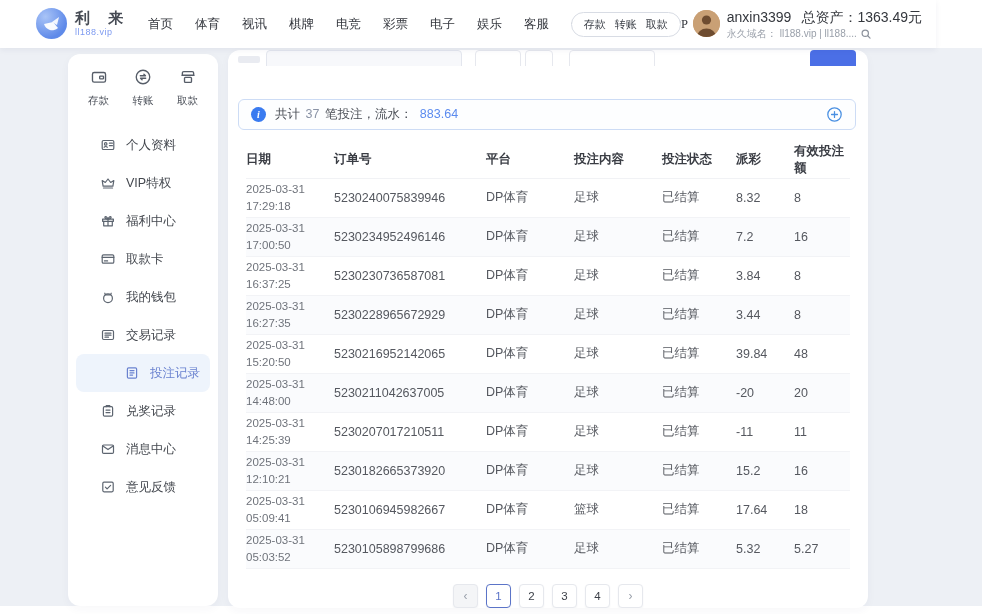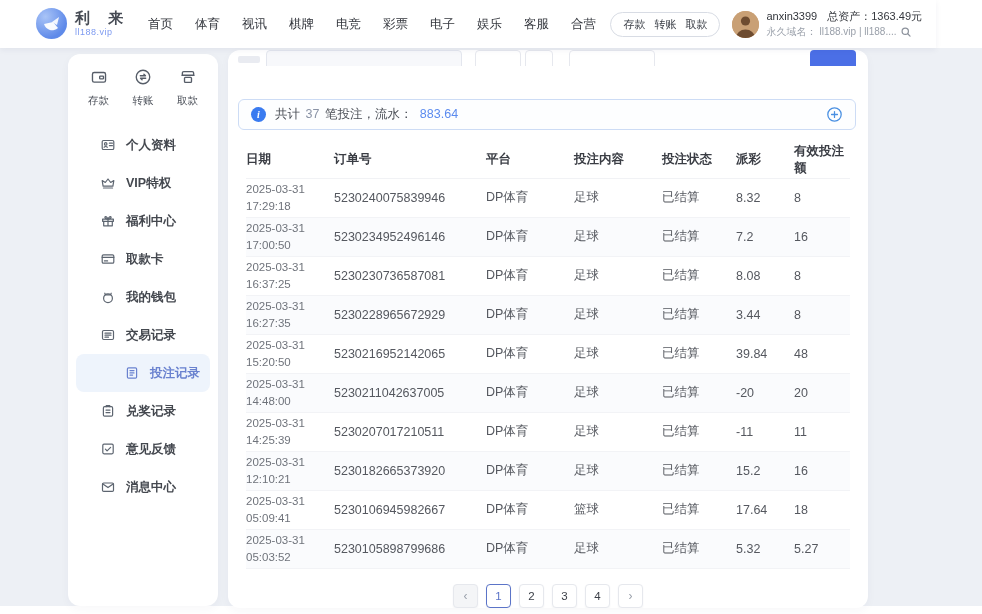--- a/index.html
+++ b/index.html
@@ -20,33 +20,33 @@
   .nav-menu { display:flex; align-items:center; margin-left:137px;font-family:Liberation Serif, serif; }
   .nav-item { font-size:12.5px; color:#33363d; padding:0 11px; height:48px; line-height:48px; cursor:pointer; white-space:nowrap; }
   .nav-right { position:absolute; right:14px; top:0; height:48px; display:flex; align-items:center; gap:12px; }
   .quick-pill { display:flex; align-items:center; gap:9px; border:1px solid #d8dce4; border-radius:15px;
     padding:4px 12px; font-size:11px; color:#3c4048; background:#fff; }
   .quick-pill span { cursor:pointer; white-space:nowrap; }
   .user-box { display:flex; align-items:center; gap:7px; }
   .avatar { width:27px; height:27px; border-radius:50%; overflow:hidden; background:#d2a97e;
     display:inline-block; flex:0 0 auto; }
   .user-lines { display:flex; flex-direction:column; line-height:1.45; }
-  .user-line1 { font-size:11px; color:#34373d; white-space:nowrap; }
+  .user-line1 { font-size:14px; color:#34373d; white-space:nowrap; }
   .user-line1 b { font-weight:normal; margin-right:10px; }
   .user-line2 { font-size:10px; color:#9aa0aa; white-space:nowrap; display:flex; align-items:center; gap:3px; }
 
   
   .sidebar { position:absolute; left:68px; top:54px; width:150px; height:552px; background:#fff;
     border-radius:12px; box-shadow:0 3px 10px rgba(40,50,90,.04); z-index:5; padding-top:14px; }
   .shortcuts { display:flex; justify-content:space-between; padding:0 20px; }
   .shortcut { display:flex; flex-direction:column; align-items:center; gap:4px; cursor:pointer; color:#565d68; }
   .shortcut-label { font-size:10.5px; color:#4a4f58; }
   .side-menu { margin-top:18px; }
   .side-item { display:flex; align-items:center; gap:10px; height:38px; margin:0 8px; padding-left:24px;
-    border-radius:8px; font-size:12.5px; color:#44484f; cursor:pointer;font-weight:bold; }
+    border-radius:8px; font-size:12.5px; color:#44484f; cursor:pointer; }
   .side-item .ic { display:inline-flex; color:#5d6570; }
   .side-item.active { background:#eef4fc; color:#6a82cf;padding-left:48px; }
   .side-item.active .ic { color:#6a82cf; }
 
   
   .main-card { position:absolute; left:228px; top:50px; width:640px; height:558px; background:#fff;
     border-radius:12px; box-shadow:0 3px 10px rgba(40,50,90,.04); z-index:5; overflow:hidden; }
   .filter-row { position:relative; height:16px; overflow:hidden; }
   .filter-frag { position:absolute; left:10px; bottom:3px; width:22px; height:7px; background:#e9ebf1; border-radius:2px; }
   .filter-input { position:absolute; left:38px; bottom:-6px; width:196px; height:22px; background:#f7f8fb;
@@ -239,34 +239,34 @@
           <svg width="16" height="16" viewBox="0 0 16 16" fill="none" stroke="currentColor" stroke-width="1.2" stroke-linecap="round" stroke-linejoin="round">
             <rect x="3.4" y="3.7" width="9.2" height="9.5" rx="1.2"></rect>
             <path d="M6.2 3.7v-1h3.6v1 M6 7.1h4 M6 9.6h4"></path>
           </svg>
         </span>
                  <span>兑奖记录</span>
       </div>
       <div class="side-item">
         <span class="ic">
           <svg width="16" height="16" viewBox="0 0 16 16" fill="none" stroke="currentColor" stroke-width="1.2" stroke-linecap="round" stroke-linejoin="round">
+            <rect x="2.5" y="4" width="11" height="8.4" rx="1.2"></rect>
+            <path d="M2.9 4.9 8 8.6l5.1-3.7"></path>
+          </svg>
+        </span>
+                 <span>消息中心</span>
+      </div>
+      <div class="side-item">
+        <span class="ic">
+          <svg width="16" height="16" viewBox="0 0 16 16" fill="none" stroke="currentColor" stroke-width="1.2" stroke-linecap="round" stroke-linejoin="round">
             <rect x="2.8" y="3.2" width="10.4" height="9.6" rx="1.2"></rect>
             <path d="M5.4 8.2l1.7 1.7 3.5-3.5"></path>
           </svg>
         </span>
                  <span>意见反馈</span>
-      </div>
-      <div class="side-item">
-        <span class="ic">
-          <svg width="16" height="16" viewBox="0 0 16 16" fill="none" stroke="currentColor" stroke-width="1.2" stroke-linecap="round" stroke-linejoin="round">
-            <rect x="2.5" y="4" width="11" height="8.4" rx="1.2"></rect>
-            <path d="M2.9 4.9 8 8.6l5.1-3.7"></path>
-          </svg>
-        </span>
-                 <span>消息中心</span>
       </div>
     </div>
 </div>
 
 <div class="main-card">
   <div class="filter-row">
     <div class="filter-frag"></div>
     <div class="filter-input"></div>
     <div class="filter-seg seg-a"></div>
     <div class="filter-seg seg-b"></div>
@@ -335,21 +335,21 @@
      <td>16</td>
         </tr>
         <tr>
           <td>
             <div class="dt">2025-03-31<br>16:37:25</div>
           </td>
      <td>5230230736587081</td>
      <td>DP体育</td>
      <td>足球</td>
      <td>已结算</td>
-     <td>8.08</td>
+     <td>3.84</td>
      <td>8</td>
         </tr>
         <tr>
           <td>
             <div class="dt">2025-03-31<br>16:27:35</div>
           </td>
      <td>5230228965672929</td>
      <td>DP体育</td>
      <td>足球</td>
      <td>已结算</td>

